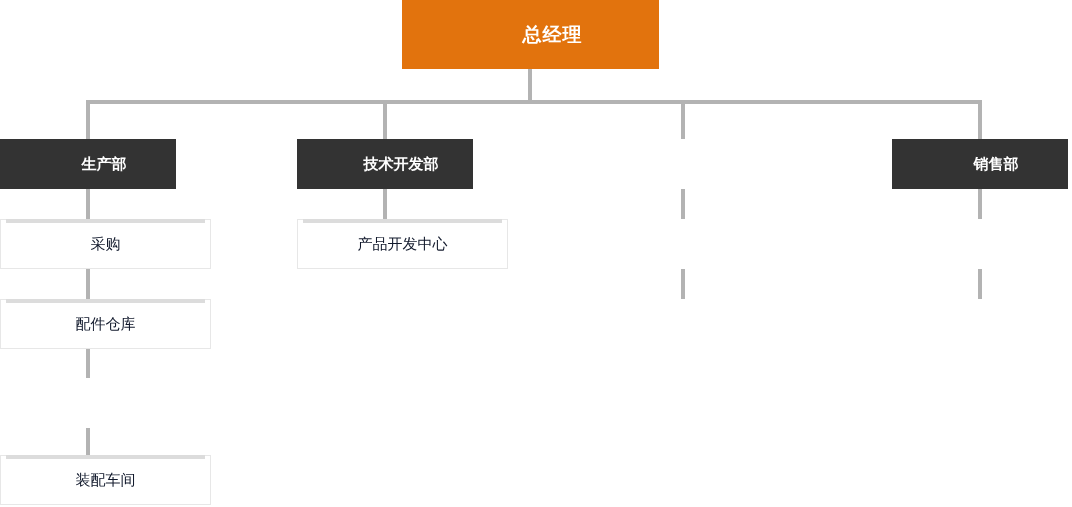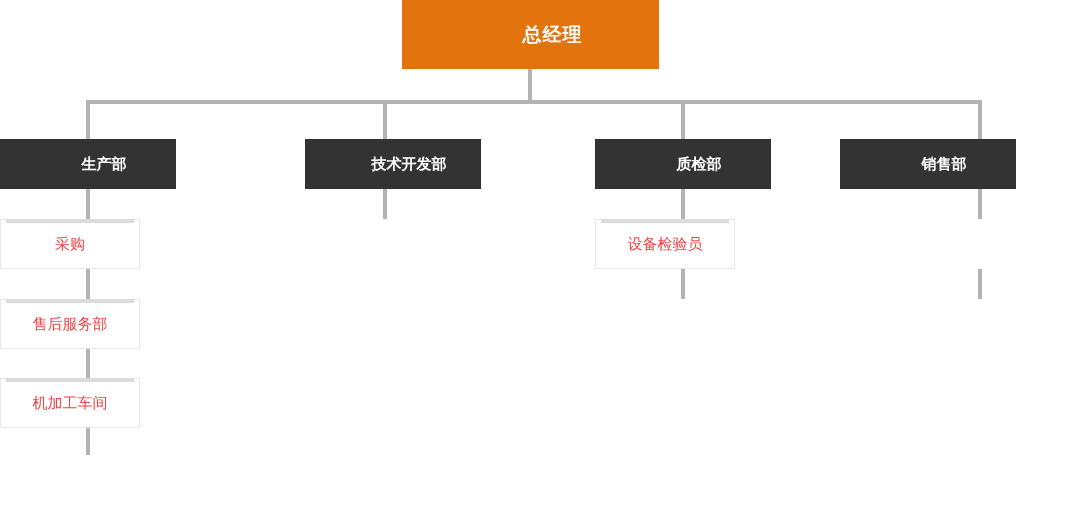--- a/index.html
+++ b/index.html
@@ -23,33 +23,33 @@
     font-size:19px; font-weight:bold;
     letter-spacing:1px;
     padding-left:44px;
   }
   .dept {
     top:139px; width:176px; height:50px;
     background:#333333; color:#ffffff;
     font-size:15px; font-weight:bold;padding-left:32px;
   }
   .child {
-    width:140px; height:50px;
+    width:211px; height:50px;
     background:#ffffff;
     border:1px solid #E7E7E7;
-    color:#ef4444; font-size:15px;
+    color:#0f172a; font-size:15px;
   }
   .child::before {
     content:"";
     position:absolute; top:-1px; left:5px; right:5px; height:4px;
     background:#DCDCDC;
   }
   .line { position:absolute; background:#B3B3B3; z-index:0; }
   
-  .c1 { left:0; }  .c2 { left:305px; }  .c3 { left:595px; }  .c4 { left:840px; }
+  .c1 { left:0; }  .c2 { left:297px; }  .c3 { left:595px; }  .c4 { left:892px; }
   
   .r1 { top:219px; } .r2 { top:299px; } .r3 { top:378px; } .r4 { top:455px; }
   
   .vx1 { left:86px; } .vx2 { left:383px; } .vx3 { left:681px; } .vx4 { left:978px; }
   .v { width:4px; }
 </style>
 </head>
 <body>
 
 <div class="stage">
@@ -72,24 +72,23 @@
   <div class="line v vx3" style="top:189px; height:30px;"></div>
   <div class="line v vx3" style="top:269px; height:30px;"></div>
 
   <div class="line v vx4" style="top:189px; height:30px;"></div>
   <div class="line v vx4" style="top:269px; height:30px;"></div>
 
   <div class="node root">总经理</div>
 
   <div class="node dept c1">生产部</div>
   <div class="node dept c2">技术开发部</div>
-  <div class="node dept c3">质检部</div>
   <div class="node dept c4">销售部</div>
 
   <div class="node child c1 r1">采购</div>
-  <div class="node child c1 r2">售后服务部</div>
-  <div class="node child c1 r3">机加工车间</div>
+  <div class="node child c1 r2">配件仓库</div>
+  <div class="node child c1 r4">装配车间</div>
 
+  <div class="node child c2 r1">产品开发中心</div>
 
-  <div class="node child c3 r1">设备检验员</div>
 
 
 </div>
 
 </body></html>

